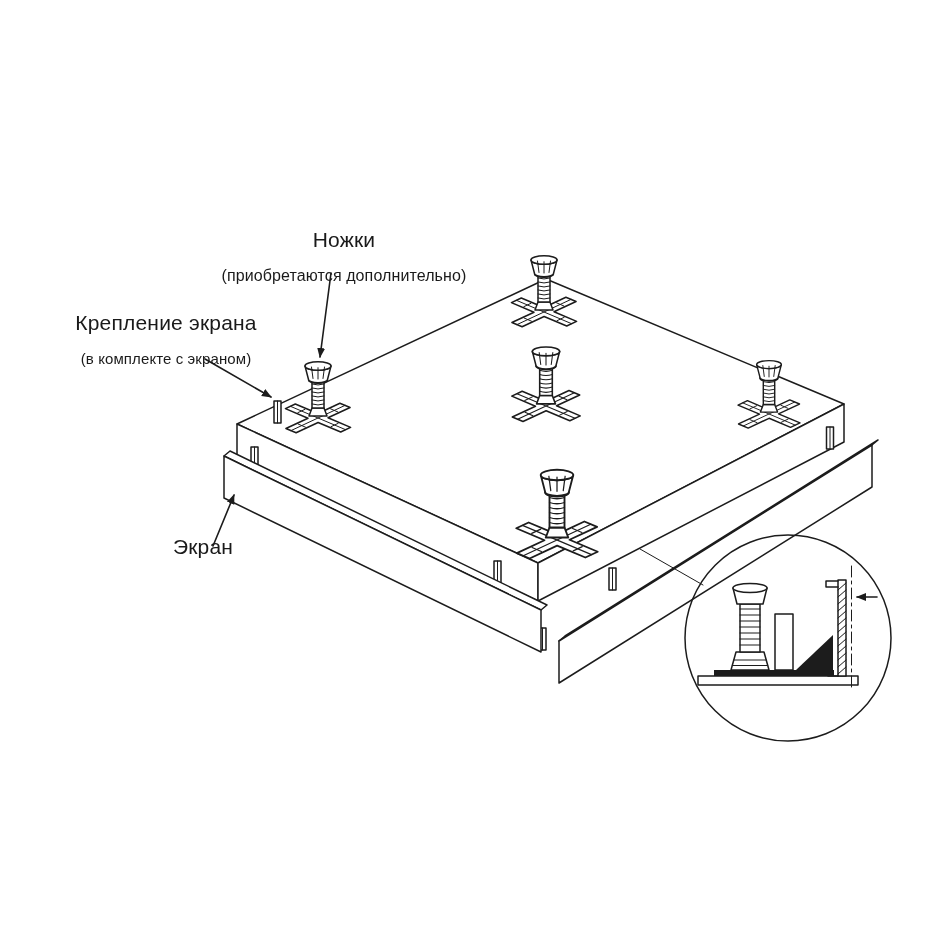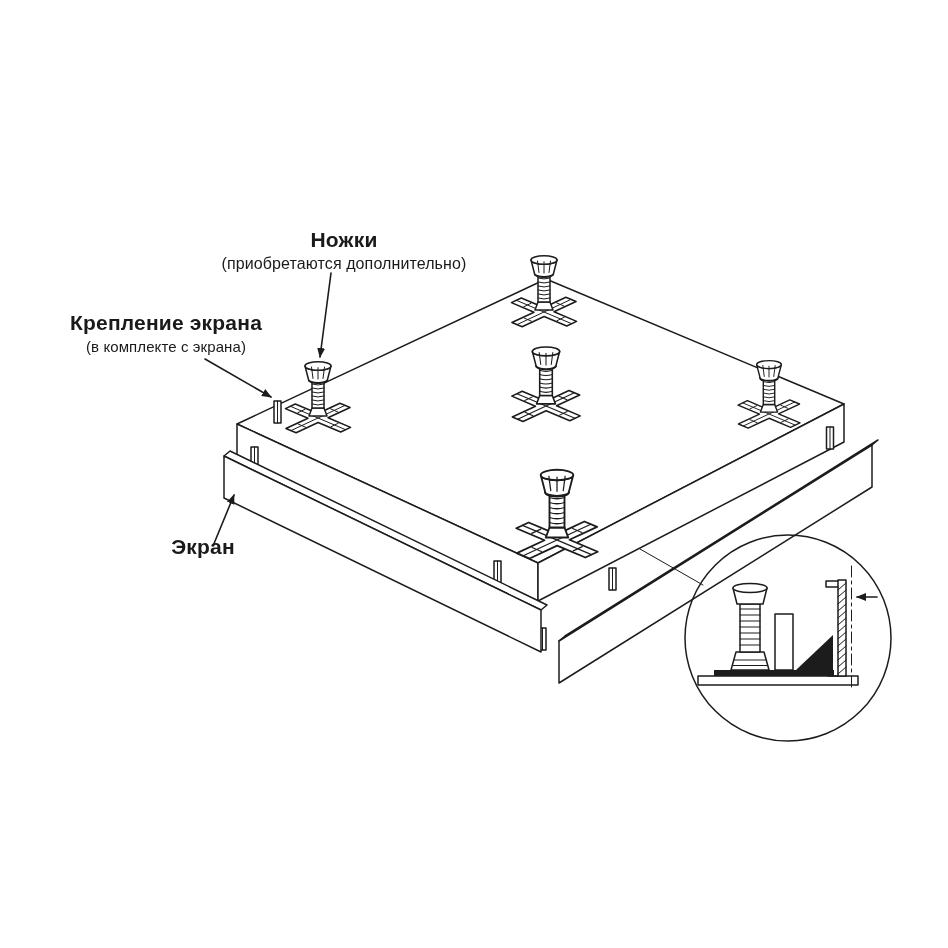--- a/index.html
+++ b/index.html
@@ -15,22 +15,22 @@
   }
   .stage{
     position:relative;
     width:948px;
     height:948px;
     background:var(--background);
     overflow:hidden;
   }
   .stage svg{position:absolute;left:0;top:0;}
   .label{position:absolute;text-align:center;color:#1a1a1a;}
-  .label .title{font-size:21px;font-weight:700;line-height:26px;letter-spacing:.2px;}
-  .label .subtitle{font-size:16px;font-weight:400;line-height:21px;letter-spacing:.1px;}
+  .label .title{font-size:21px;font-weight:400;line-height:26px;letter-spacing:.2px;}
+  .label .subtitle{font-size:16px;font-weight:400;line-height:21px;letter-spacing:.1px;margin-top:12px;}
   #feet-label{left:158px;top:227px;width:372px;}
   #mount-label{left:38px;top:310px;width:256px;}
   #mount-label .subtitle{font-size:15px;}
   #screen-label{left:140px;top:534px;width:126px;}
   .ln{fill:none;stroke:var(--line);stroke-width:1.5;stroke-linecap:round;stroke-linejoin:round;}
   .fw{fill:var(--fill);stroke:var(--line);stroke-width:1.5;stroke-linejoin:round;}
   .fb{fill:var(--line);stroke:none;}
   .thin{stroke-width:1;}
   .arrow{stroke-width:1.6;}
   #ah path{fill:var(--line);}
@@ -141,20 +141,20 @@
     </g>
   </svg>
 
   <div class="label" id="feet-label">
     <div class="title">Ножки</div>
     <div class="subtitle">(приобретаются дополнительно)</div>
   </div>
 
   <div class="label" id="mount-label">
     <div class="title">Крепление экрана</div>
-    <div class="subtitle">(в комплекте с экрана)</div>
+    <div class="subtitle">(в комплекте с экраном)</div>
   </div>
 
   <div class="label" id="screen-label">
     <div class="title">Экран</div>
   </div>
 
 </div>
 
 </body></html>

